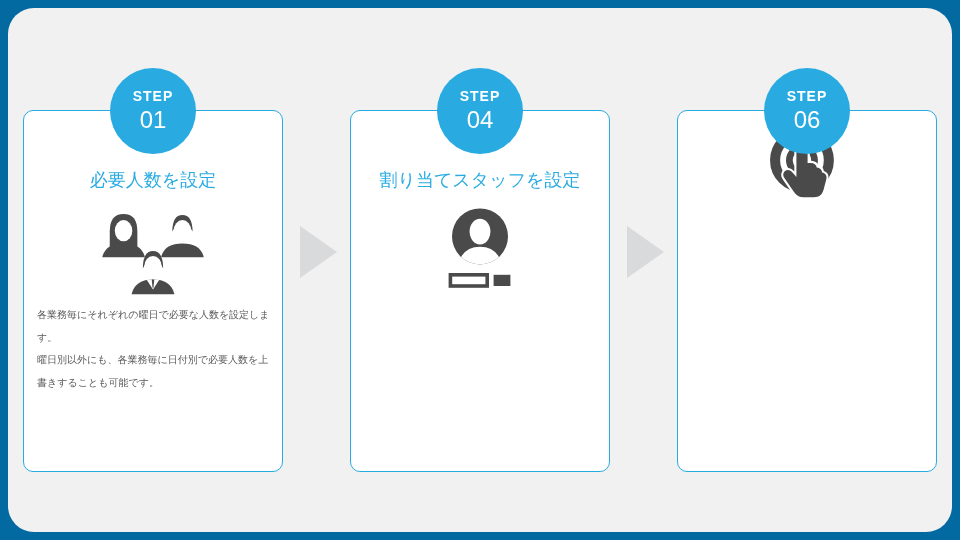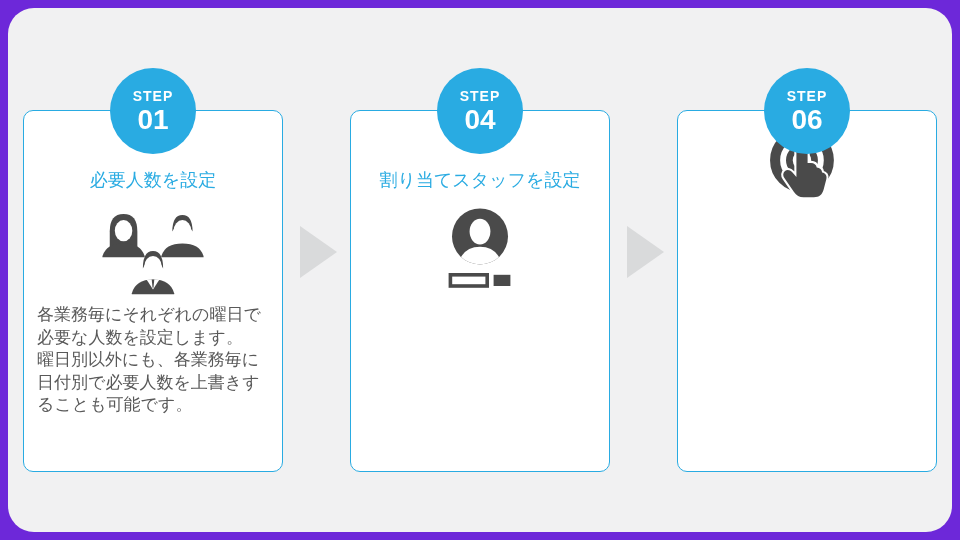--- a/index.html
+++ b/index.html
@@ -1,43 +1,43 @@
 <!DOCTYPE html>
 <html style="--accent: #29abe2; --panel_bg: #f1f1f2; --card_bg: #ffffff; --icon: #4a4a4a; --text: #595959; --arrow: #d9dadb;"><head>
 <meta charset="utf-8">
 <style>
   :root{
     --accent:#29abe2; --panel_bg:#f1f1f2; --card_bg:#ffffff;
     --icon:#4a4a4a; --text:#595959; --arrow:#d9dadb;
   }
   *{box-sizing:border-box;}
   body{margin:0;background:#ffffff;font-family:"Liberation Sans","DejaVu Sans",sans-serif;}
-  .stage{position:relative;width:960px;height:540px;background:#6d28d9;overflow:hidden;}
+  .stage{position:relative;width:960px;height:540px;background:#0369a1;overflow:hidden;}
   .panel{position:absolute;inset:8px;background:var(--panel_bg);border-radius:26px;}
   .step-card{
     position:absolute;top:110px;width:260px;height:362px;
     background:var(--card_bg);border:1.5px solid var(--accent);border-radius:10px;
   }
   .card-1{left:23px;} .card-2{left:350px;} .card-3{left:677px;}
   .badge{
     position:absolute;left:50%;top:-43px;transform:translateX(-50%);
     width:86px;height:86px;border-radius:50%;background:var(--accent);
     display:flex;flex-direction:column;align-items:center;justify-content:center;
     color:#ffffff;z-index:2;
   }
   .badge-step{font-size:14px;font-weight:bold;letter-spacing:1px;line-height:16px;margin-top:2px;}
-  .badge-num{font-size:28px;font-weight:bold;line-height:32px;}
+  .badge-num{font-size:24px;font-weight:normal;line-height:32px;}
   .card-title{
     margin-top:56px;text-align:center;color:var(--accent);
     font-size:18px;font-weight:normal;line-height:27px;
   }
   .icon-wrap{margin-top:10px;height:92px;display:flex;align-items:center;justify-content:center;}
   .card-desc{
     margin-top:8px;padding:0 12px 0 13px;color:var(--text);
-    font-size:17px;line-height:22.5px;white-space:pre-line;text-align:left;
+    font-size:10px;line-height:22.5px;white-space:pre-line;text-align:left;
   }
   .arrow{
     position:absolute;top:226px;width:0;height:0;
     border-top:26px solid transparent;border-bottom:26px solid transparent;
     border-left:37px solid var(--arrow);
   }
   .arrow-1{left:300px;} .arrow-2{left:627px;}
   .icon-dark{fill:var(--icon);}
   .icon-light{fill:#ffffff;}
   .ring{fill:none;stroke:var(--icon);}

